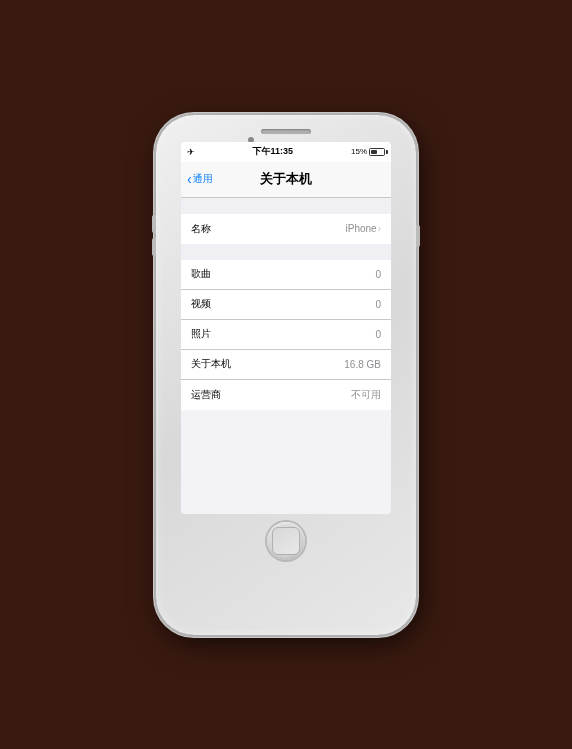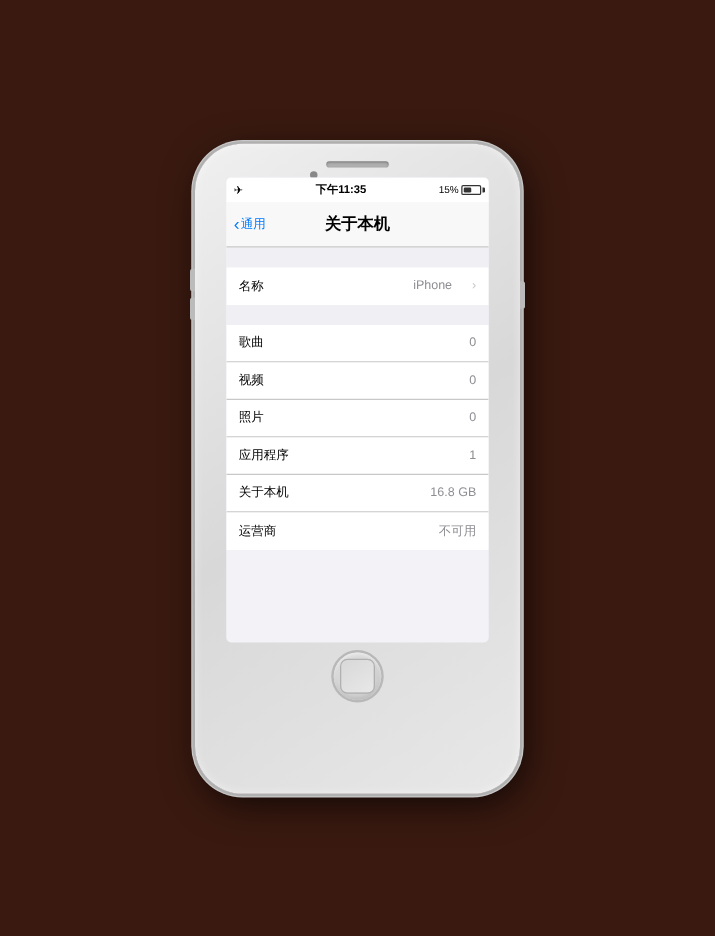--- a/index.html
+++ b/index.html
@@ -180,21 +180,21 @@
 
     .item-label {
       font-size: 10px;
       color: #000;
     }
     .item-value {
       font-size: 10px;
       color: #8e8e93;
       display: flex;
       align-items: center;
-      gap: 16px;
+      gap: 1px;
     }
     .item-value .val-text {
       color: #8e8e93;
     }
     .chevron-right {
       color: #c7c7cc;
       font-size: 10px;
     }
 
     
@@ -303,24 +303,20 @@
         </div>
         <div class="list-item">
           <span class="item-label">视频</span>
           <span class="item-value">0</span>
         </div>
         <div class="list-item">
           <span class="item-label">照片</span>
           <span class="item-value">0</span>
         </div>
         <div class="list-item">
-          <span class="item-label">应用程序</span>
-          <span class="item-value">1</span>
-        </div>
-        <div class="list-item">
           <span class="item-label">关于本机</span>
           <span class="item-value">16.8 GB</span>
         </div>
         <div class="list-item">
           <span class="item-label">运营商</span>
           <span class="item-value">不可用</span>
         </div>
       </div>
     </div>
   </div>

